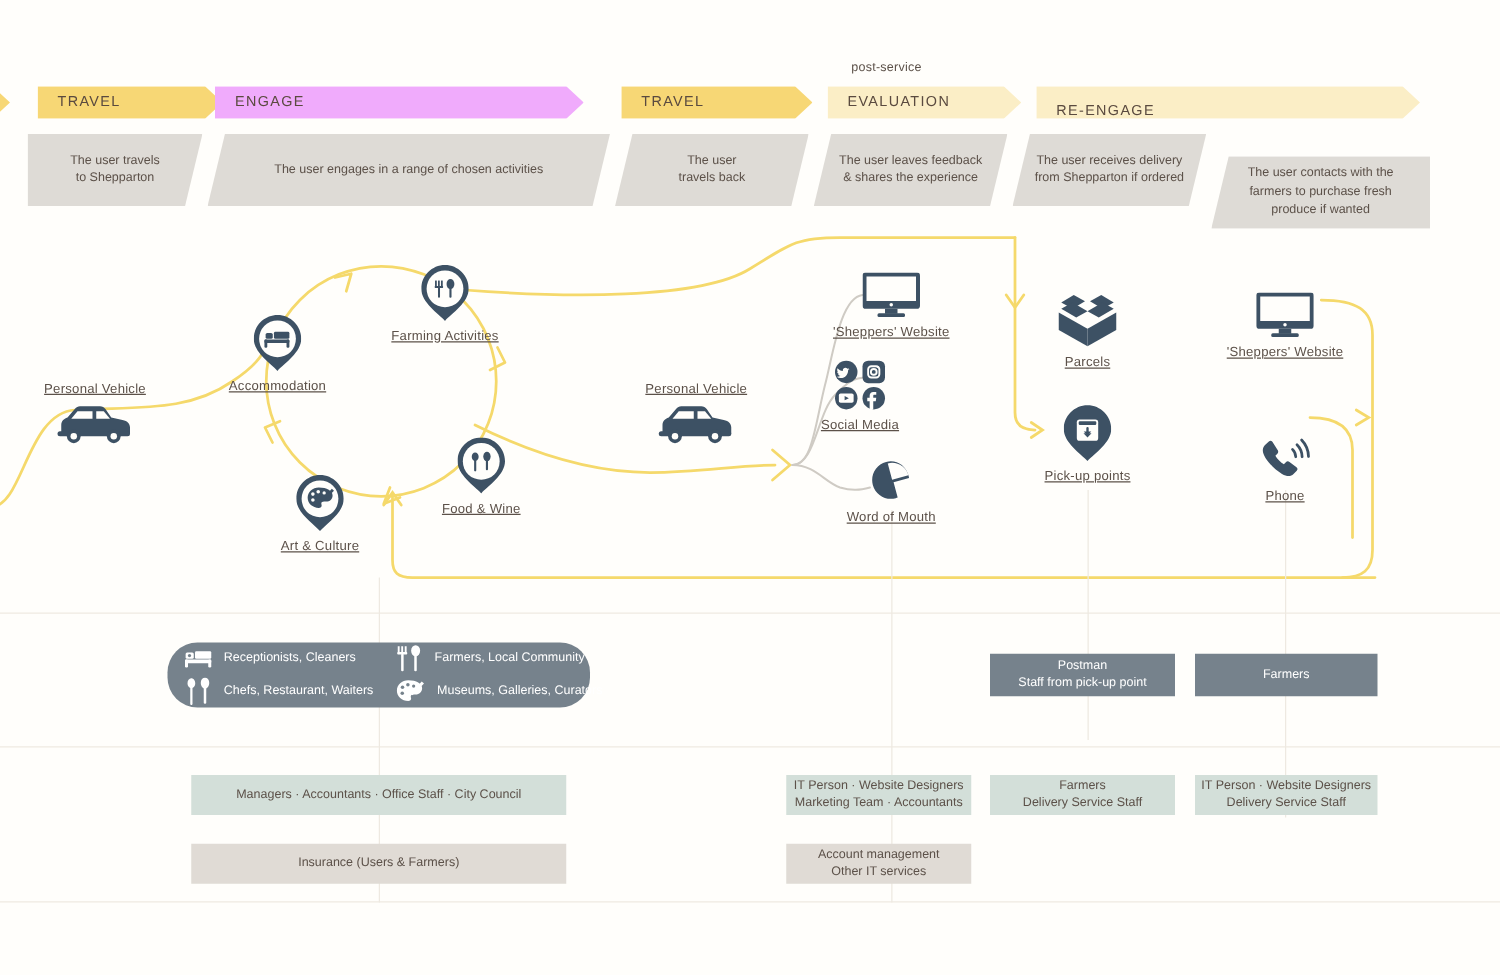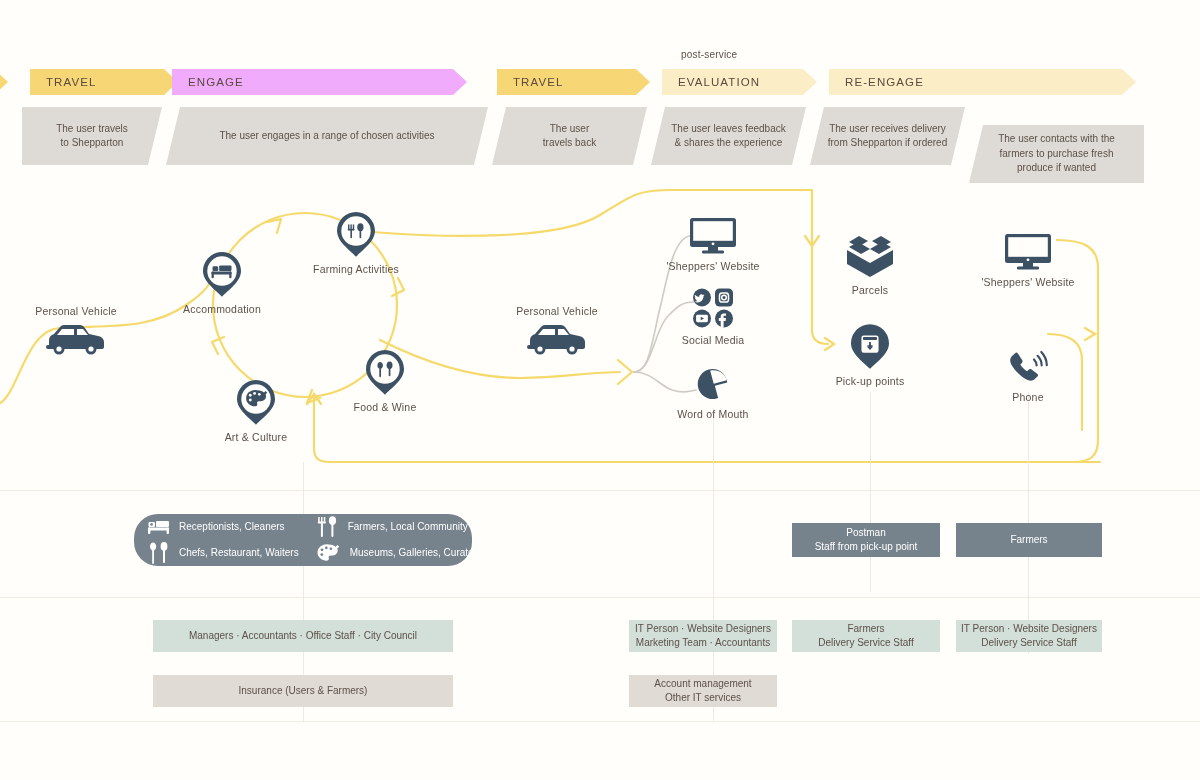--- a/index.html
+++ b/index.html
@@ -70,20 +70,21 @@
     margin-left: -65px;
   }
   .node .glyph { color: #3d5164; line-height: 0; }
   .node .caption {
     margin-top: 6px;
     font-size: 10.5px;
     color: #5c5149;
     text-align: center;
     white-space: nowrap;
     letter-spacing: .2px;
+    text-decoration: underline;
   }
   .node .caption.above {
     margin-top: 0;
     margin-bottom: 5px;
     order: -1;
   }
 
   
   .role-box {
     position: absolute;
@@ -196,21 +197,21 @@
       </div>
       <div class="stage-bar" style="left: 172px; top: 69px; width: 295px; background: #f0abfc;">
         <span>ENGAGE</span>
       </div>
       <div class="stage-bar" style="left: 497px; top: 69px; width: 153px; background: rgb(247, 215, 117);">
         <span>TRAVEL</span>
       </div>
       <div class="stage-bar" style="left: 662px; top: 69px; width: 155px; background: rgb(251, 238, 198);">
         <span>EVALUATION</span>
       </div>
-      <div class="stage-bar" style="left: 829px; top: 69px; width: 307px; background: rgb(251, 238, 198);">
+      <div class="stage-bar" style="left: 829px; top: 69px; width: 307px; background: rgb(251, 238, 198); align-items: flex-end;">
         <span>RE-ENGAGE</span>
       </div>
     </div>
 
   <div class="post-service-label" style="left:681px; top:49px;">post-service</div>
 
   <div id="descriptions">
       <div class="desc-bar left-flat" style="left: 22px; top: 107px; width: 140px;">
         <div>
           <div>The user travels</div>
@@ -342,21 +343,21 @@
             <g fill="#3d5164">
               <rect x="0" y="0" width="46" height="29" rx="2.5"></rect>
               <rect x="3.2" y="3.2" width="39.6" height="19.6" fill="#fffefb"></rect>
               <circle cx="23" cy="25.8" r="1.4" fill="#fffefb"></circle>
               <rect x="18" y="29" width="10" height="4"></rect>
               <rect x="12" y="32.5" width="22" height="3" rx="1.2"></rect>
             </g>
           </svg></div>
         <div class="caption">'Sheppers' Website</div>
       </div>
-      <div class="node" style="left: 713px; top: 288px;">
+      <div class="node" style="left: 688px; top: 288px;">
         <div class="glyph"><svg width="42" height="40" viewBox="0 0 42 40">
             <g fill="#3d5164">
               <circle cx="10" cy="9.5" r="9"></circle>
               <rect x="23" y="0.5" width="18" height="18" rx="4.5"></rect>
               <circle cx="10" cy="30.5" r="9"></circle>
               <circle cx="32" cy="30.5" r="9"></circle>
               <g fill="#fffefb">
                 <path d="M14.6 6.7c-.5.3-1 .4-1.6.5.6-.3 1-.9 1.2-1.5-.5.3-1.1.5-1.7.7-.5-.5-1.2-.9-2-.9-1.5 0-2.7 1.2-2.7 2.7 0 .2 0 .4.1.6-2.2-.1-4.2-1.2-5.5-2.8-.2.4-.4.9-.4 1.4 0 .9.5 1.7 1.2 2.2-.4 0-.9-.1-1.2-.3 0 1.3.9 2.4 2.1 2.6-.2.1-.5.1-.7.1-.2 0-.3 0-.5-.1.3 1.1 1.3 1.8 2.5 1.8-.9.7-2 1.1-3.3 1.1h-.6c1.2.8 2.6 1.2 4.1 1.2 4.9 0 7.6-4.1 7.6-7.6v-.3c.5-.4 1-.9 1.4-1.4z" transform="scale(.78) translate(1.5,2.5)"></path>
                 <rect x="27.5" y="5" width="9" height="9" rx="2.6" fill="none" stroke="#fffefb" stroke-width="1.5"></rect>
                 <circle cx="32" cy="9.5" r="2.3" fill="none" stroke="#fffefb" stroke-width="1.5"></circle>

